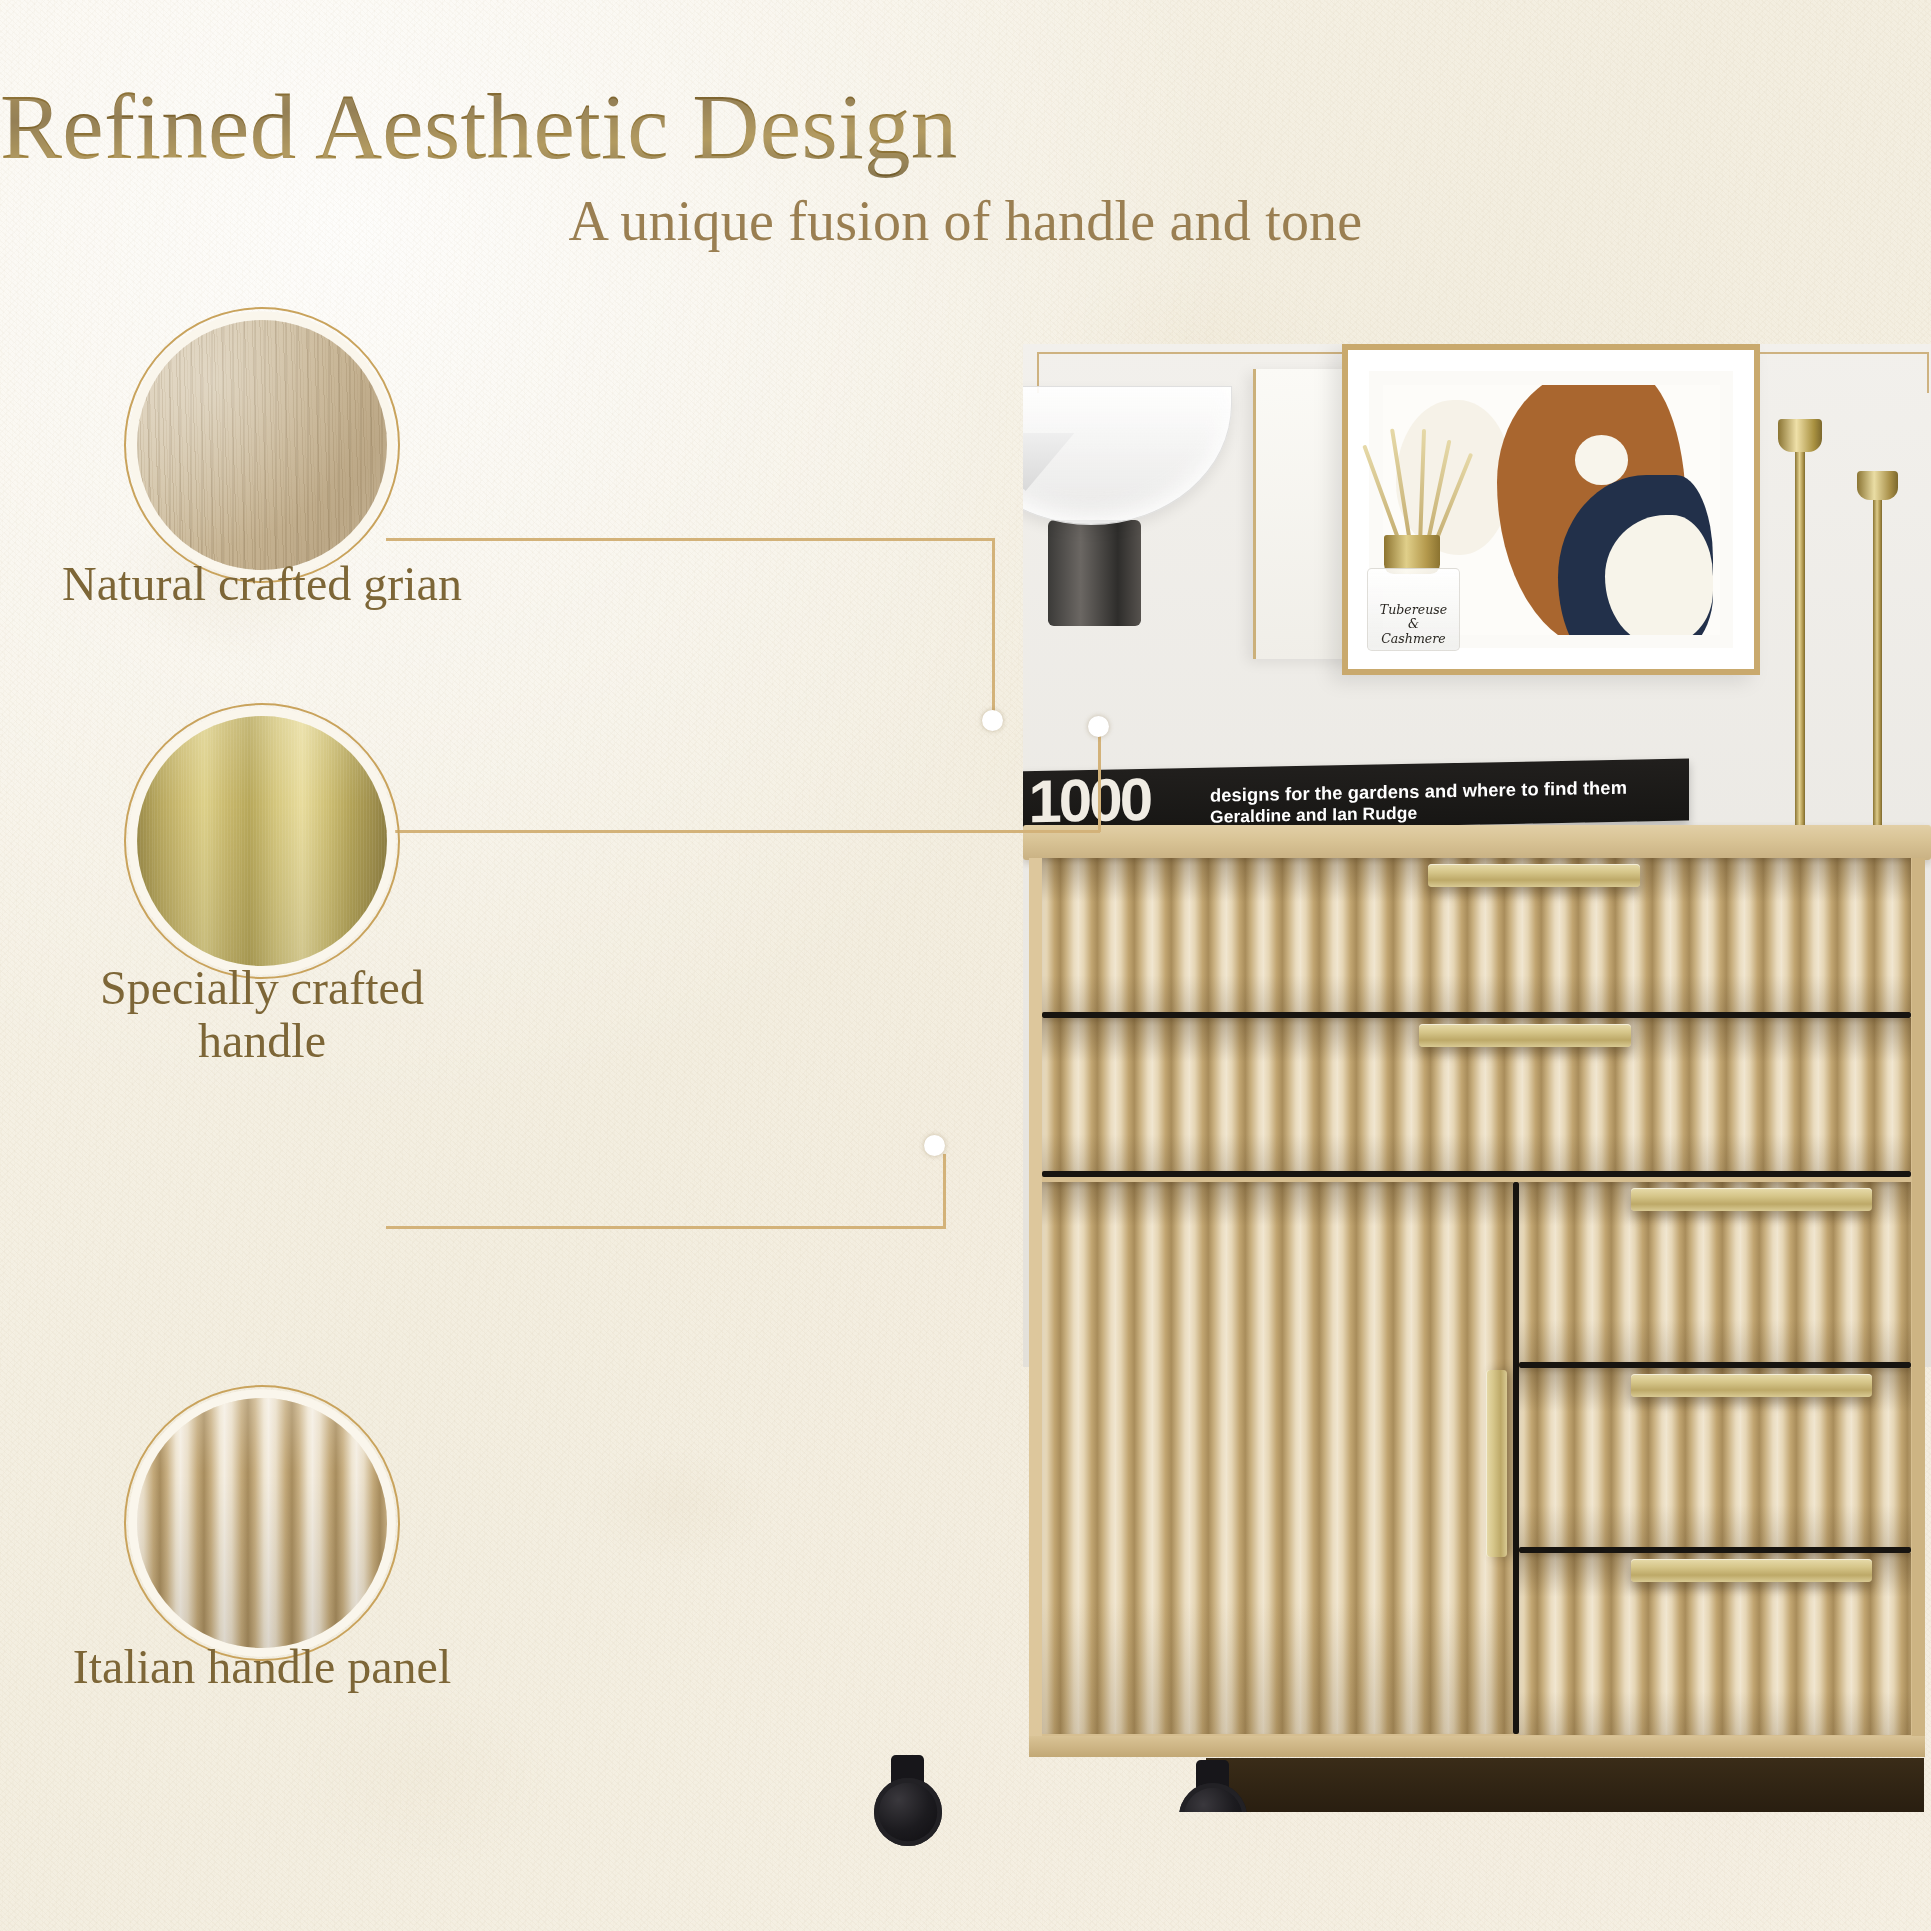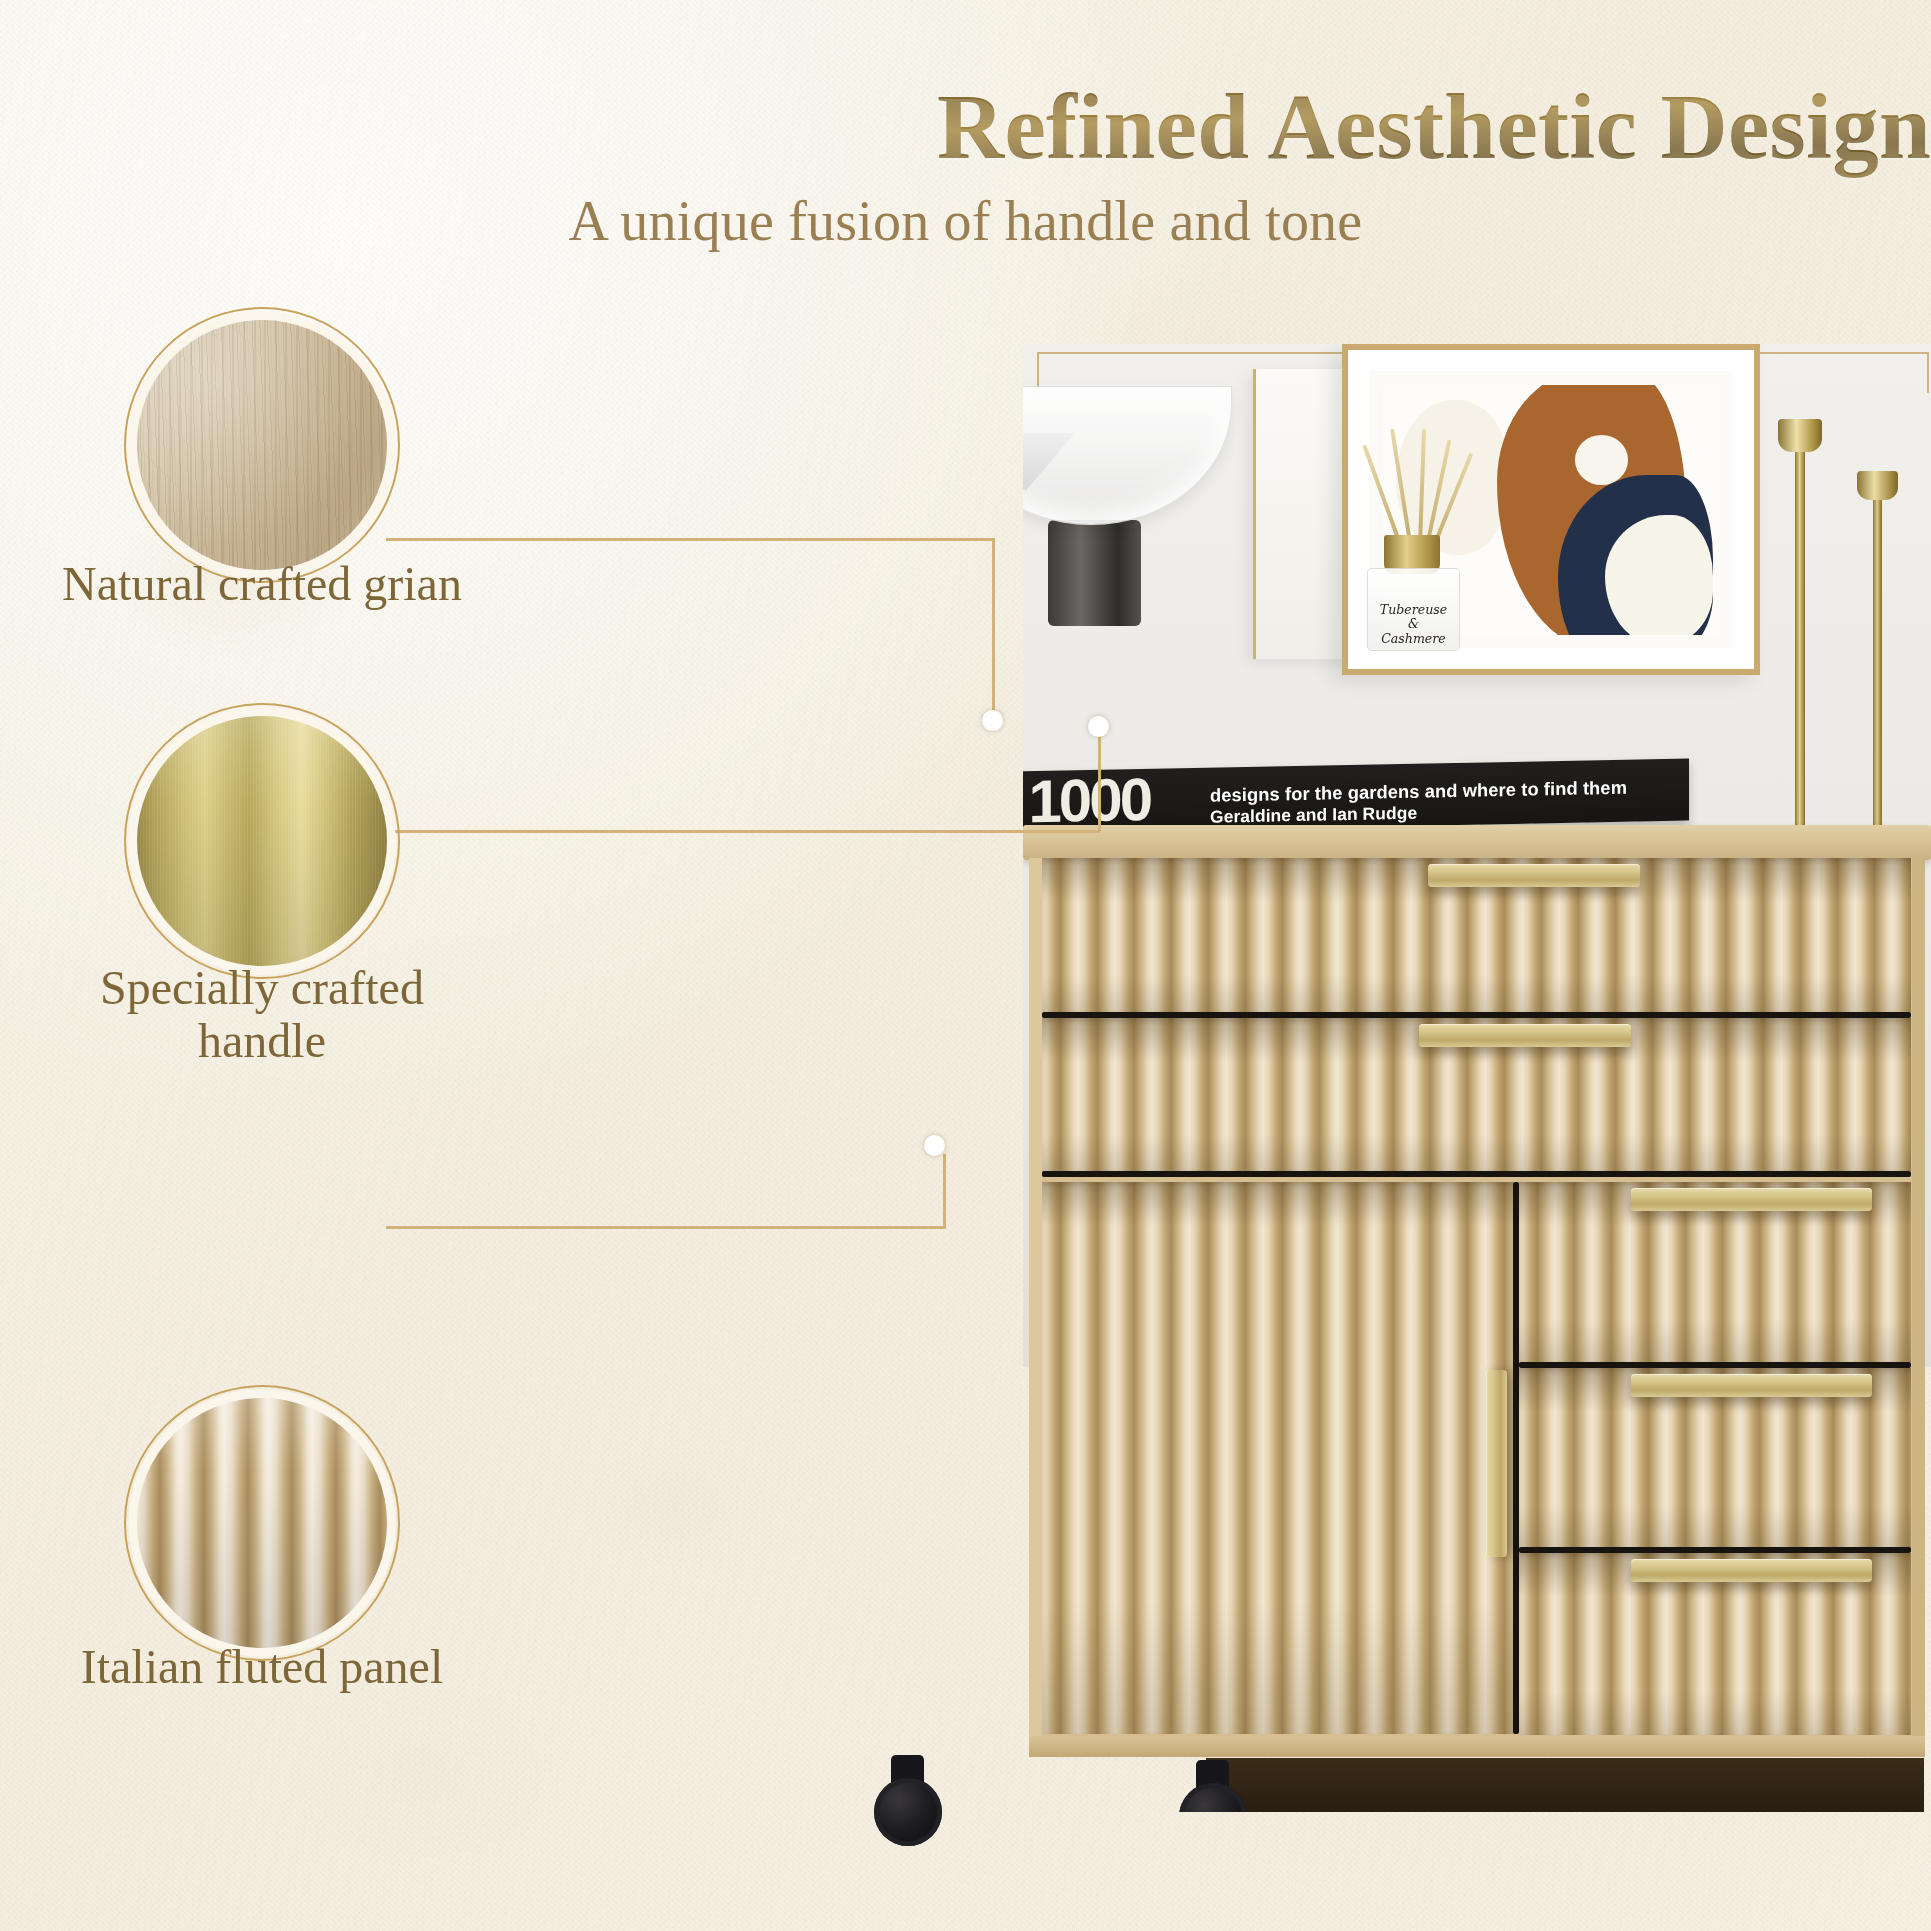--- a/index.html
+++ b/index.html
@@ -30,22 +30,22 @@
     background-image:
       radial-gradient(ellipse 174px 116px at 12% 30%, rgba(226,213,188,.38), rgba(0,0,0,0) 70%),
       radial-gradient(ellipse 135px 87px at 35% 78%, rgba(228,216,192,.34), rgba(0,0,0,0) 70%),
       radial-gradient(ellipse 212px 126px at 62% 18%, rgba(232,221,198,.30), rgba(0,0,0,0) 70%),
       radial-gradient(ellipse 154px 106px at 88% 52%, rgba(224,211,186,.30), rgba(0,0,0,0) 70%),
       radial-gradient(ellipse 193px 135px at 22% 92%, rgba(230,219,196,.28), rgba(0,0,0,0) 70%);
   }
 
   
   .title{
-    position:absolute;left:0;right:0;top:73px;text-align:right;
-    font-size:93px;font-weight:700;letter-spacing:0.3px;
+    position:absolute;left:0;right:0;top:73px;text-align:left;
+    font-size:93px;font-weight:400;letter-spacing:0.3px;
     color:#8a6f36;
     background:linear-gradient(178deg,#9d7f3e 0%,#7d6430 28%,#a2853f 52%,#6f5a2b 78%,#8d7235 100%);
     -webkit-background-clip:text;background-clip:text;
     -webkit-text-fill-color:transparent;
     text-shadow:0 1.9px 0 rgba(255,255,255,.18);
   }
   .subtitle{
     position:absolute;left:0;right:0;top:189px;text-align:center;
     font-size:56px;font-weight:400;color:#9a7f52;letter-spacing:0.2px;
   }
@@ -461,16 +461,16 @@
   <div class="conn conn-h" style="left:386px;top:1226px;width:560px;"></div>
   <div class="conn conn-v" style="left:943px;top:1154px;height:75px;"></div>
   <div class="dot" style="left:924px;top:1135px;"></div>
 
   <div class="circle-wrap" style="left:124px;top:1385px;">
     <div class="ring-outer"></div>
     <div class="circle-inner">
       <div class="tex-flute"></div>
     </div>
   </div>
-  <div class="feature-label" style="left:40px;top:1641px;">Italian fluted panel</div>
+  <div class="feature-label" style="left:40px;top:1641px;">Italian handle panel</div>
 
 </div>
 
 
 </body></html>

